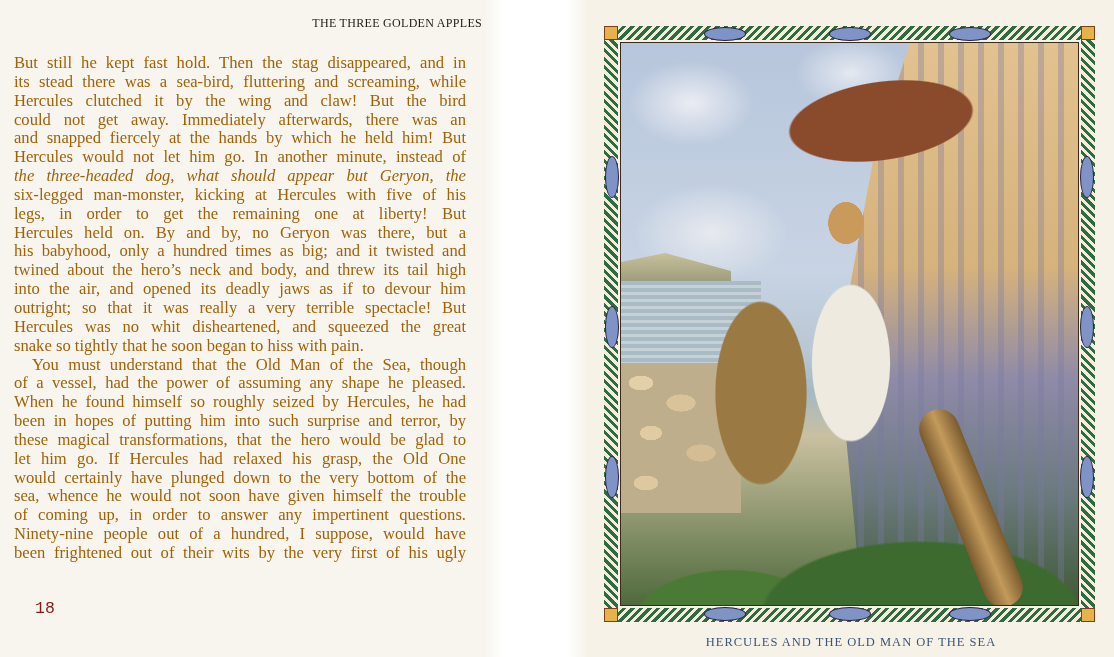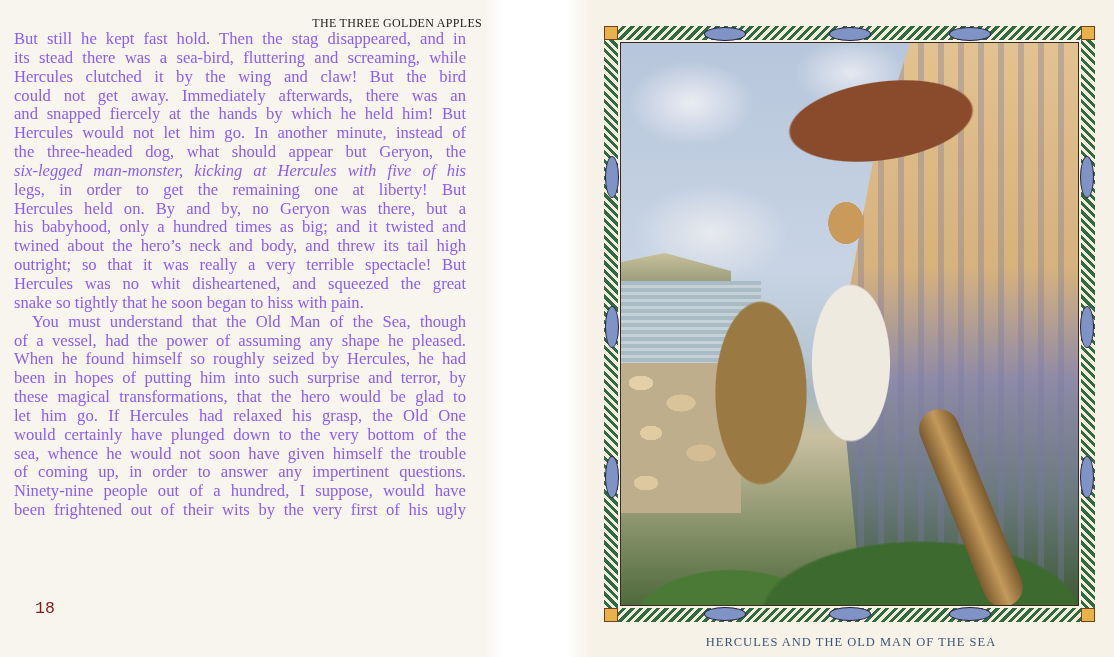--- a/index.html
+++ b/index.html
@@ -19,23 +19,23 @@
   .right-page {
     position:absolute; left:588px; top:0; width:526px; height:657px;
     background:#f7f2e7;
   }
   .running-head {
     position:absolute; left:0; width:482px; top:16px;
     text-align:right; font-family:"Liberation Serif", serif;
     font-size:12px; letter-spacing:0.3px; color:#1d1b18;
   }
   .body-text {
-    position:absolute; left:14px; top:30px; width:452px;
+    position:absolute; left:14px; top:54px; width:452px;
     font-family:"Liberation Serif", serif;
-    font-size:16.6px; line-height:18.85px; color:#8b5cf6;
+    font-size:16.6px; line-height:18.85px; color:#a16207;
   }
   .body-text .line {
     display:block; white-space:nowrap; text-align:justify; text-align-last:justify;
     height:18.85px; overflow:visible;
   }
   .body-text .line.last { text-align-last:left; }
   .body-text .line.indent { padding-left:18px; }
   .page-number {
     position:absolute; left:35px; top:599px;
     font-family:Liberation Mono, monospace; font-size:16.5px; color:#7f1d1d;
@@ -139,26 +139,27 @@
 
 <div class="left-page">
   <div class="running-head">THE THREE GOLDEN APPLES</div>
   <div class="body-text" id="body-text">
       <span class="line" style="white-space: normal;">But still he kept fast hold.   Then the stag disappeared, and in</span>
       <span class="line" style="white-space: normal;">its stead there was a sea-bird, fluttering and screaming, while</span>
       <span class="line" style="white-space: normal;">Hercules clutched it by the wing and claw!  But the bird</span>
       <span class="line" style="white-space: normal;">could not get away.  Immediately afterwards, there was an</span>
       <span class="line" style="white-space: normal;">and snapped fiercely at the hands by which he held him!   But</span>
       <span class="line" style="white-space: normal;">Hercules would not let him go.   In another minute, instead of</span>
-      <span class="line" style="white-space: normal;">the three-headed dog, what should appear but Geryon, the</span>
-      <span class="line" style="white-space: normal; font-style: italic;">six-legged man-monster, kicking at Hercules with five of his</span>
+      <span class="line" style="white-space: normal; font-style: italic;">the three-headed dog, what should appear but Geryon, the</span>
+      <span class="line" style="white-space: normal;">six-legged man-monster, kicking at Hercules with five of his</span>
       <span class="line" style="white-space: normal;">legs, in order to get the remaining one at liberty!  But</span>
       <span class="line" style="white-space: normal;">Hercules held on.  By and by, no Geryon was there, but a</span>
       <span class="line" style="white-space: normal;">his babyhood, only a hundred times as big; and it twisted and</span>
       <span class="line" style="white-space: normal;">twined about the hero’s neck and body, and threw its tail high</span>
+      <span class="line" style="white-space: normal;">into the air, and opened its deadly jaws as if to devour him</span>
       <span class="line" style="white-space: normal;">outright; so that it was really a very terrible spectacle!   But</span>
       <span class="line" style="white-space: normal;">Hercules was no whit disheartened, and squeezed the great</span>
       <span class="line last" style="white-space: normal;">snake so tightly that he soon began to hiss with pain.</span>
       <span class="line indent" style="white-space: normal;">You must understand that the Old Man of the Sea, though</span>
       <span class="line" style="white-space: normal;">of a vessel, had the power of assuming any shape he pleased.</span>
       <span class="line" style="white-space: normal;">When he found himself so roughly seized by Hercules, he had</span>
       <span class="line" style="white-space: normal;">been in hopes of putting him into such surprise and terror, by</span>
       <span class="line" style="white-space: normal;">these magical transformations, that the hero would be glad to</span>
       <span class="line" style="white-space: normal;">let him go.   If Hercules had relaxed his grasp, the Old One</span>
       <span class="line" style="white-space: normal;">would certainly have plunged down to the very bottom of the</span>

